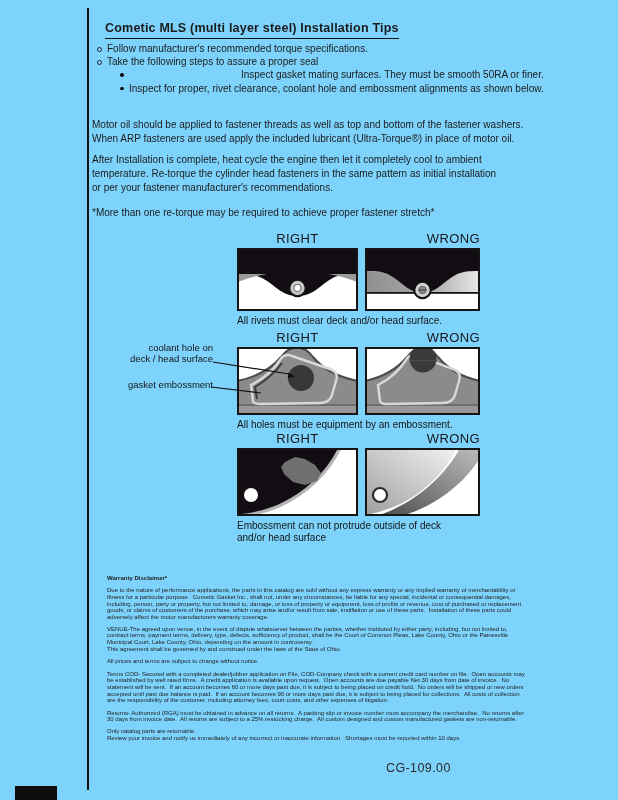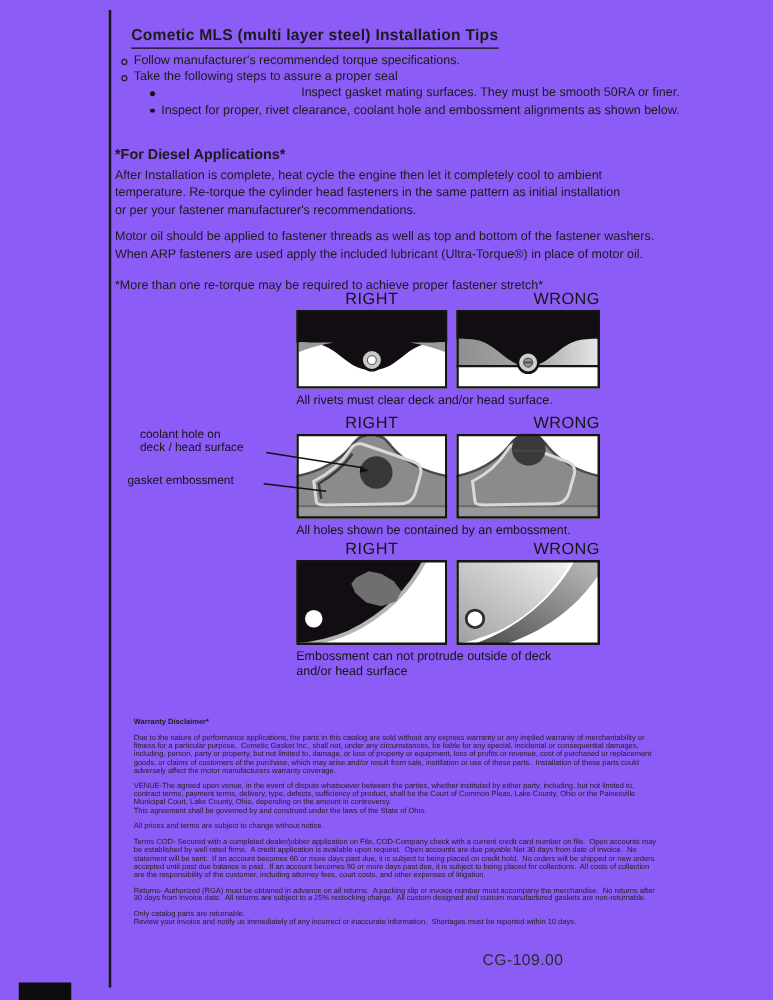--- a/index.html
+++ b/index.html
@@ -1,17 +1,17 @@
 <!DOCTYPE html>
 <html><head>
 <meta charset="utf-8">
 <style>
   html,body{margin:0;padding:0;background:#e9e9e9;}
   .page{
-    position:relative;width:618px;height:800px;background:#8b5cf6;overflow:hidden;
+    position:relative;width:618px;height:800px;background:#7dd3fc;overflow:hidden;
     font-family:"Liberation Sans",sans-serif;color:#1b1b1b;margin:0 auto;
   }
   .left-rule{position:absolute;left:87px;top:8px;width:2px;height:782px;background:#151515;}
   .corner-bar{position:absolute;left:15px;top:786px;width:42px;height:14px;background:#0d0d0d;}
 
   .title{
     position:absolute;left:105px;top:21px;margin:0;
     font-size:12.5px;font-weight:bold;letter-spacing:.2px;
     border-bottom:1.5px solid #111;padding-bottom:3px;display:inline-block;
   }
@@ -37,21 +37,21 @@
   .dg2{top:330px;}
   .dg3{top:431px;}
   .dg-labels{display:flex;gap:7px;margin-bottom:2px;}
   .dg-labels .lab{font-size:13px;letter-spacing:.4px;text-align:center;color:#151515;}
   .dg-labels .lab.l{width:121px;}
   .dg-labels .lab.r{width:115px;text-align:right;}
   .dg-boxes{display:flex;gap:7px;}
   .dg-boxes svg{display:block;}
   .dg-cap{margin-top:4px;font-size:10px;line-height:11.5px;white-space:pre-wrap;color:#151515;}
 
-  .ann{position:absolute;font-size:9.5px;line-height:10.5px;white-space:pre-line;color:#151515;}
+  .ann{position:absolute;text-align:right;font-size:9.5px;line-height:10.5px;white-space:pre-line;color:#151515;}
   .ann-coolant{left:112px;top:343px;width:101px;}
   .ann-emboss{left:102px;top:380px;width:111px;}
   .leader-svg{position:absolute;left:115px;top:330px;z-index:5;pointer-events:none;}
 
   .legal{position:absolute;left:107px;top:575px;}
   .legal-scale{transform:scale(0.60);transform-origin:0 0;width:700px;font-size:10px;line-height:10.9px;color:#222;}
   .legal-scale h3{margin:0 0 10px 0;font-size:10px;font-weight:bold;}
   .legal-scale p{margin:0 0 10px 0;white-space:pre-wrap;}
 
   .footer-code{position:absolute;left:386px;top:761px;font-size:12.5px;letter-spacing:.4px;color:#2b2b2b;}
@@ -67,26 +67,25 @@
   <h1 class="title">Cometic MLS (multi layer steel) Installation Tips</h1>
 
   <ul class="tips">
     <li class="b">Follow manufacturer's recommended torque specifications.</li>
     <li class="b">Take the following steps to assure a proper seal</li>
     <li class="sb">Inspect gasket mating surfaces.  They must be smooth 50RA or finer.</li>
     <li class="sb">Inspect for proper, rivet clearance, coolant hole and embossment alignments as shown below.</li>
   </ul>
 
   <div class="diesel">
-    <h2>*For Diesel Applications*</h2>
+    <p>Motor oil should be applied to fastener threads as well as top and bottom of the fastener washers.
+When ARP fasteners are used apply the included lubricant (Ultra-Torque®) in place of motor oil.</p>
     <p>After Installation is complete, heat cycle the engine then let it completely cool to ambient
 temperature. Re-torque the cylinder head fasteners in the same pattern as initial installation
 or per your fastener manufacturer's recommendations.</p>
-    <p>Motor oil should be applied to fastener threads as well as top and bottom of the fastener washers.
-When ARP fasteners are used apply the included lubricant (Ultra-Torque®) in place of motor oil.</p>
     <p class="note">*More than one re-torque may be required to achieve proper fastener stretch*</p>
   </div>
 
   <section class="dgroup dg1">
     <div class="dg-labels">
       <span class="lab l">RIGHT</span>
       <span class="lab r">WRONG</span>
     </div>
     <div class="dg-boxes">
       <svg width="121" height="63" viewBox="0 0 121 63">
@@ -143,21 +142,21 @@
         <path d="M0 34 C19 30 32 22 42 10 C47 3.5 50 1.5 54 1.5" stroke="#4a4a4a" stroke-width="2" fill="none"></path>
         <path d="M61 1.5 C65 1.5 68 3.5 73 10 C83 22 96 30 115 34" stroke="#4a4a4a" stroke-width="2" fill="none"></path>
         <rect x="0" y="57" width="115" height="2" fill="#6e6e6e"></rect>
         <rect x="0" y="59" width="115" height="9" fill="#989898"></rect>
         <path d="M15 54 L13 38 C25 32 34 24 41 13 C44 8 48 7 53 9 L88 22 C94 24 96 28 94 34 L90 48 C88 54 84 56 78 56 L23 57 C17 57 15 56 15 54 Z" stroke="#d9d9d9" stroke-width="2.4" fill="none"></path>
         <circle cx="58" cy="12" r="13.5" fill="#3a3a3a"></circle>
         <rect x="45" y="13" width="27" height="1.2" fill="#555" opacity="0.6"></rect>
         <rect x="1" y="1" width="113" height="66" fill="none" stroke="#151515" stroke-width="2"></rect>
       </svg>
     </div>
-    <div class="dg-cap">All holes shown be contained by an embossment.</div>
+    <div class="dg-cap">All holes must be equipment by an embossment.</div>
   </section>
 
   <div class="ann ann-coolant">coolant hole on
 deck / head surface</div>
   <div class="ann ann-emboss">gasket embossment</div>
   <svg class="leader-svg" width="280" height="90" viewBox="0 0 280 90">
     <line x1="98" y1="32" x2="174" y2="44" stroke="#111" stroke-width="1.2"></line>
     <polygon points="180,46.5 172.7,48.2 173.5,42.6" fill="#111"></polygon>
     <line x1="96" y1="57" x2="146" y2="63" stroke="#111" stroke-width="1.2"></line>
   </svg>

